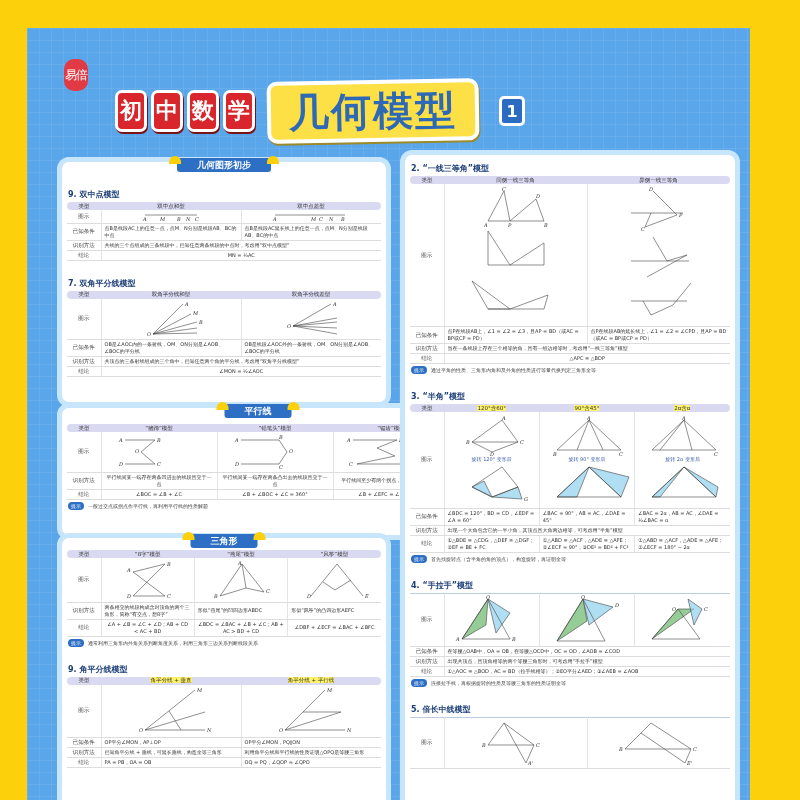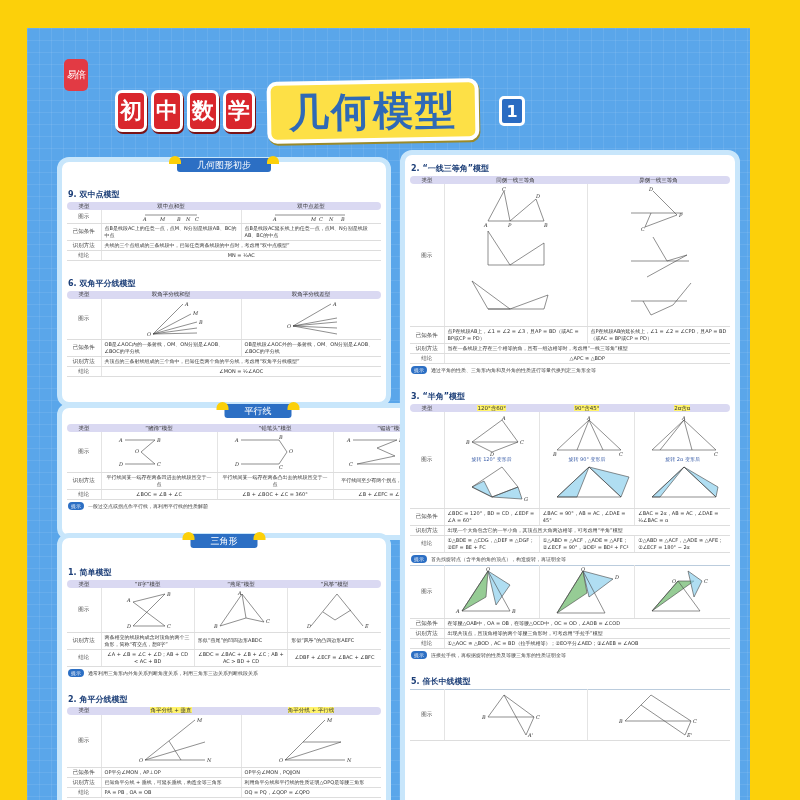--- a/index.html
+++ b/index.html
@@ -1,26 +1,26 @@
 <!DOCTYPE html>
 <html><head>
 <meta charset="utf-8">
 <style>
 *{box-sizing:border-box;margin:0;padding:0}
 html,body{width:800px;height:800px;overflow:hidden;background:#fcd00a;font-family:"DejaVu Sans",sans-serif}
 #poster{position:absolute;left:27px;top:28px;width:723px;height:800px;background:#5aa6ea;
   background-image:linear-gradient(rgba(255,255,255,.08) 1px,transparent 1px),linear-gradient(90deg,rgba(255,255,255,.08) 1px,transparent 1px);
   background-size:12px 12px;}
-#logo{position:absolute;left:37px;top:31px;width:24px;height:32px;background:#e23a44;border-radius:5px;color:#fff;font-size:10px;display:flex;align-items:center;justify-content:center;letter-spacing:-1px}
+#logo{position:absolute;left:37px;top:31px;width:24px;height:32px;background:#e23a44;border-radius:10px;color:#fff;font-size:12px;display:flex;align-items:center;justify-content:center;letter-spacing:-1px}
 #title-row{position:absolute;left:88px;top:52px;display:flex;align-items:center}
 .red-tile{width:32px;height:42px;background:#d9262c;border:3px solid #fff;border-radius:7px;color:#fff;font-weight:bold;font-size:22px;display:flex;align-items:center;justify-content:center;margin-right:4px;box-shadow:1px 2px 0 #7a1316}
 #yellow-title{margin-left:8px;height:62px;padding:0 18px;background:#fde046;border:4px solid #fff;border-radius:10px;color:#2e69b6;font-size:40px;font-weight:bold;display:flex;align-items:center;letter-spacing:2px;transform:rotate(-1deg);box-shadow:1px 2px 0 #9a8a2a}
 #vol-badge{margin-left:20px;width:26px;height:30px;background:#2b6cc2;border:3px solid #fff;border-radius:5px;color:#fff;font-weight:bold;font-size:16px;display:flex;align-items:center;justify-content:center}
 .panel{position:absolute;background:#fff;border:5px solid #c8e6fb;border-radius:12px;font-size:6px;color:#333}
-.banner{position:absolute;left:50%;top:-4px;transform:translateX(-50%);height:14px;padding:0 20px;background:#2c6fc4;color:#fff;font-weight:normal;font-size:9px;display:flex;align-items:center;border-radius:0 0 3px 3px}
+.banner{position:absolute;left:50%;top:-4px;transform:translateX(-50%);height:14px;padding:0 20px;background:#2c6fc4;color:#fff;font-weight:bold;font-size:9px;display:flex;align-items:center;border-radius:0 0 3px 3px}
 .banner::before,.banner::after{content:"";position:absolute;top:-2px;width:12px;height:8px;background:#fcd00a;border-radius:6px 6px 0 0}
 .banner::before{left:-8px}.banner::after{right:-8px}
 .h{font-size:8px;color:#1d3f78;font-weight:bold;margin:17px 0 2px 6px}
 table{width:calc(100% - 10px);margin:0 5px;border-collapse:collapse;table-layout:fixed}
 th{background:#dad9f2;font-weight:normal;font-size:5.5px;height:8px;color:#333}
 th:first-child{border-radius:4px 0 0 4px;width:34px}
 th:last-child{border-radius:0 4px 4px 0}
 td{border-bottom:1px solid #ddd;border-left:1px solid #e4e4e4;padding:1px 3px;font-size:5px;line-height:7px;vertical-align:middle}
 td.lbl{border-left:none;text-align:center;font-size:5.5px;color:#444}
 td.c{text-align:center}
@@ -89,21 +89,21 @@
       <tr>
             <td class="lbl">识别方法</td>
             <td colspan="2">共线的三个点组成的三条线段中，已知任意两条线段的中点时，考虑用“双中点模型”</td>
           </tr>
       <tr>
             <td class="lbl">结论</td>
             <td colspan="2" class="c">MN = ½AC</td>
           </tr>
     </tbody>
       </table>
-    <div class="h">6. 双角平分线模型</div>
+    <div class="h">7. 双角平分线模型</div>
     <table>
       <tbody>
           <tr>
             <th>类型</th>
             <th>双角平分线和型</th>
             <th>双角平分线差型</th>
           </tr>
       <tr style="height:40px">
             <td class="lbl">图示</td>
         <td>
@@ -207,21 +207,20 @@
       </table>
     <div class="tip">
         <span class="tip-badge">提示</span>
         <span>一般过交点或拐点作平行线，再利用平行线的性质解题</span>
       </div>
   </div>
 
   <div class="panel" style="left:30px;top:505px;width:334px;height:300px">
     <div class="banner">三角形</div>
     <div style="height:12px"></div>
-    <div class="h">1. 简单模型</div>
     <table>
       <tbody>
           <tr>
             <th>类型</th>
             <th>“8字”模型</th>
             <th>“燕尾”模型</th>
             <th>“风筝”模型</th>
           </tr>
       <tr style="height:44px">
             <td class="lbl">图示</td>
@@ -264,21 +263,21 @@
             <td class="c">∠A + ∠B = ∠C + ∠D；AB + CD &lt; AC + BD</td>
             <td class="c">∠BDC = ∠BAC + ∠B + ∠C；AB + AC &gt; BD + CD</td>
             <td class="c">∠DBF + ∠ECF = ∠BAC + ∠BFC</td>
           </tr>
     </tbody>
       </table>
     <div class="tip">
         <span class="tip-badge">提示</span>
         <span>通常利用三角形内外角关系判断角度关系，利用三角形三边关系判断线段关系</span>
       </div>
-    <div class="h">2. 角平分线模型</div>
+    <div class="h">9. 角平分线模型</div>
     <table>
       <tbody>
           <tr>
             <th>类型</th>
             <th><span class="hl">角平分线 + 垂直</span></th>
             <th><span class="hl">角平分线 + 平行线</span></th>
           </tr>
       <tr style="height:52px">
             <td class="lbl">图示</td>
         <td>
@@ -460,20 +459,21 @@
             <td>①△ABD ≌ △ACF，△ADE ≌ △AFE；②∠ECF = 90°，③DE² = BD² + FC²</td>
             <td>①△ABD ≌ △ACF，△ADE ≌ △AFE；②∠ECF = 180° − 2α</td>
           </tr>
     </tbody>
       </table>
     <div class="tip">
         <span class="tip-badge">提示</span>
         <span>首先找旋转点（含半角的角的顶点），构造旋转，再证明全等</span>
       </div>
 
+    <div class="h">4. “手拉手”模型</div>
     <table style="border-top:1px solid #bcd">
       <tbody>
           <tr style="height:52px">
             <td class="lbl" style="width:34px">图示</td>
         <td>
               <svg width="90" height="50">
                 <polygon class="g" points="40,4 14,44 38,30"></polygon>
                 <polygon class="f" points="40,4 62,18 48,38"></polygon>
                 <polygon points="40,4 14,44 62,44"></polygon>
                 <text x="38" y="4">O</text>

